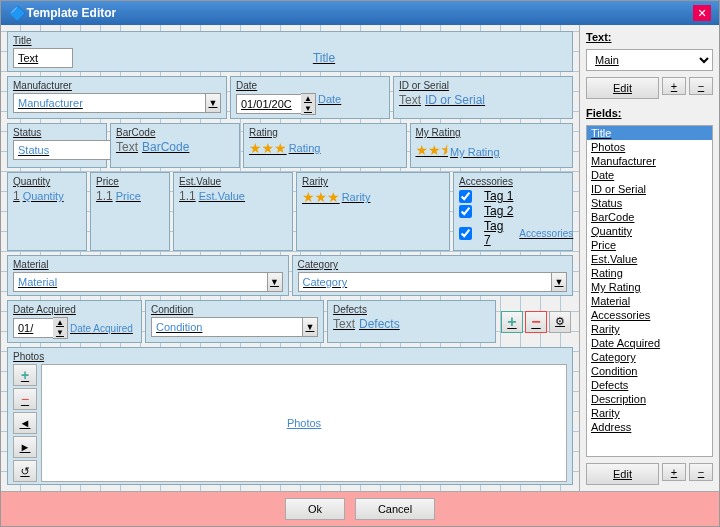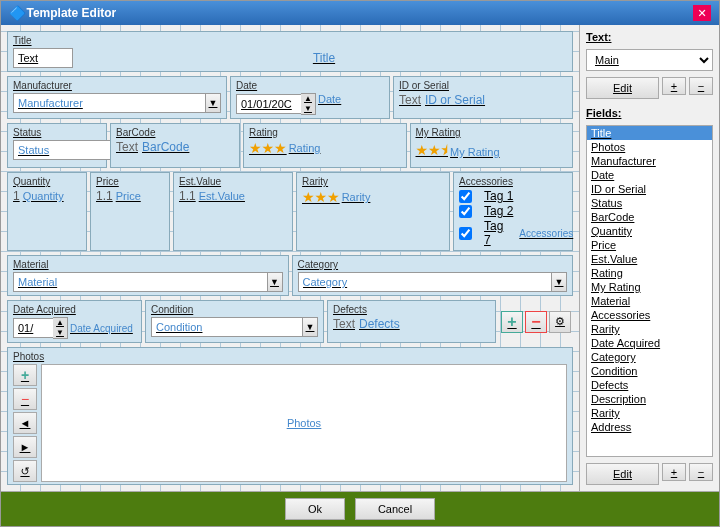--- a/index.html
+++ b/index.html
@@ -23,21 +23,21 @@
 
     
     .checkbox-item { display: flex; align-items: center; gap: 12px; font-size: 11px; }
     input[type=checkbox] { width: 13px; height: 13px; }
 
     
     .btn { background: linear-gradient(to bottom, #f5f5f5, #ddd); border: 1px solid #aaa; padding: 2px 12px; cursor: pointer; font-size: 11px; height: 22px; }
     .btn-small { padding: 1px 4px; height: 18px; font-size: 11px; min-width: 24px; }
     .btn-icon { width: 22px; height: 22px; display: flex; align-items: center; justify-content: center; font-size: 14px; padding: 0; }
 
-    .footer-bar { display: flex; justify-content: center; align-items: flex-start; gap: 10px; padding: 6px; background: #4d7c0f; border-top: 1px solid #aaa; }
+    .footer-bar { display: flex; justify-content: center; align-items: flex-start; gap: 10px; padding: 6px; background: #fca5a5; border-top: 1px solid #aaa; }
 
     
     .pages-label { font-size: 11px; font-weight: bold; margin-bottom: 2px; }
     .pages-select { width: 100%; height: 22px; border: 1px solid #aaa; background: white; font-size: 11px; }
     .fields-label { font-size: 11px; font-weight: bold; margin: 4px 0 2px; }
     .fields-list { flex: 1; border: 1px solid #aaa; background: white; overflow-y: auto; }
     .fields-list-item { padding: 1px 4px; font-size: 11px; cursor: pointer; white-space: nowrap; }
     .fields-list-item.selected { background: #4a90d9; color: white; }
     .panel-btn-row { display: flex; gap: 3px; margin-top: 2px; }
 

